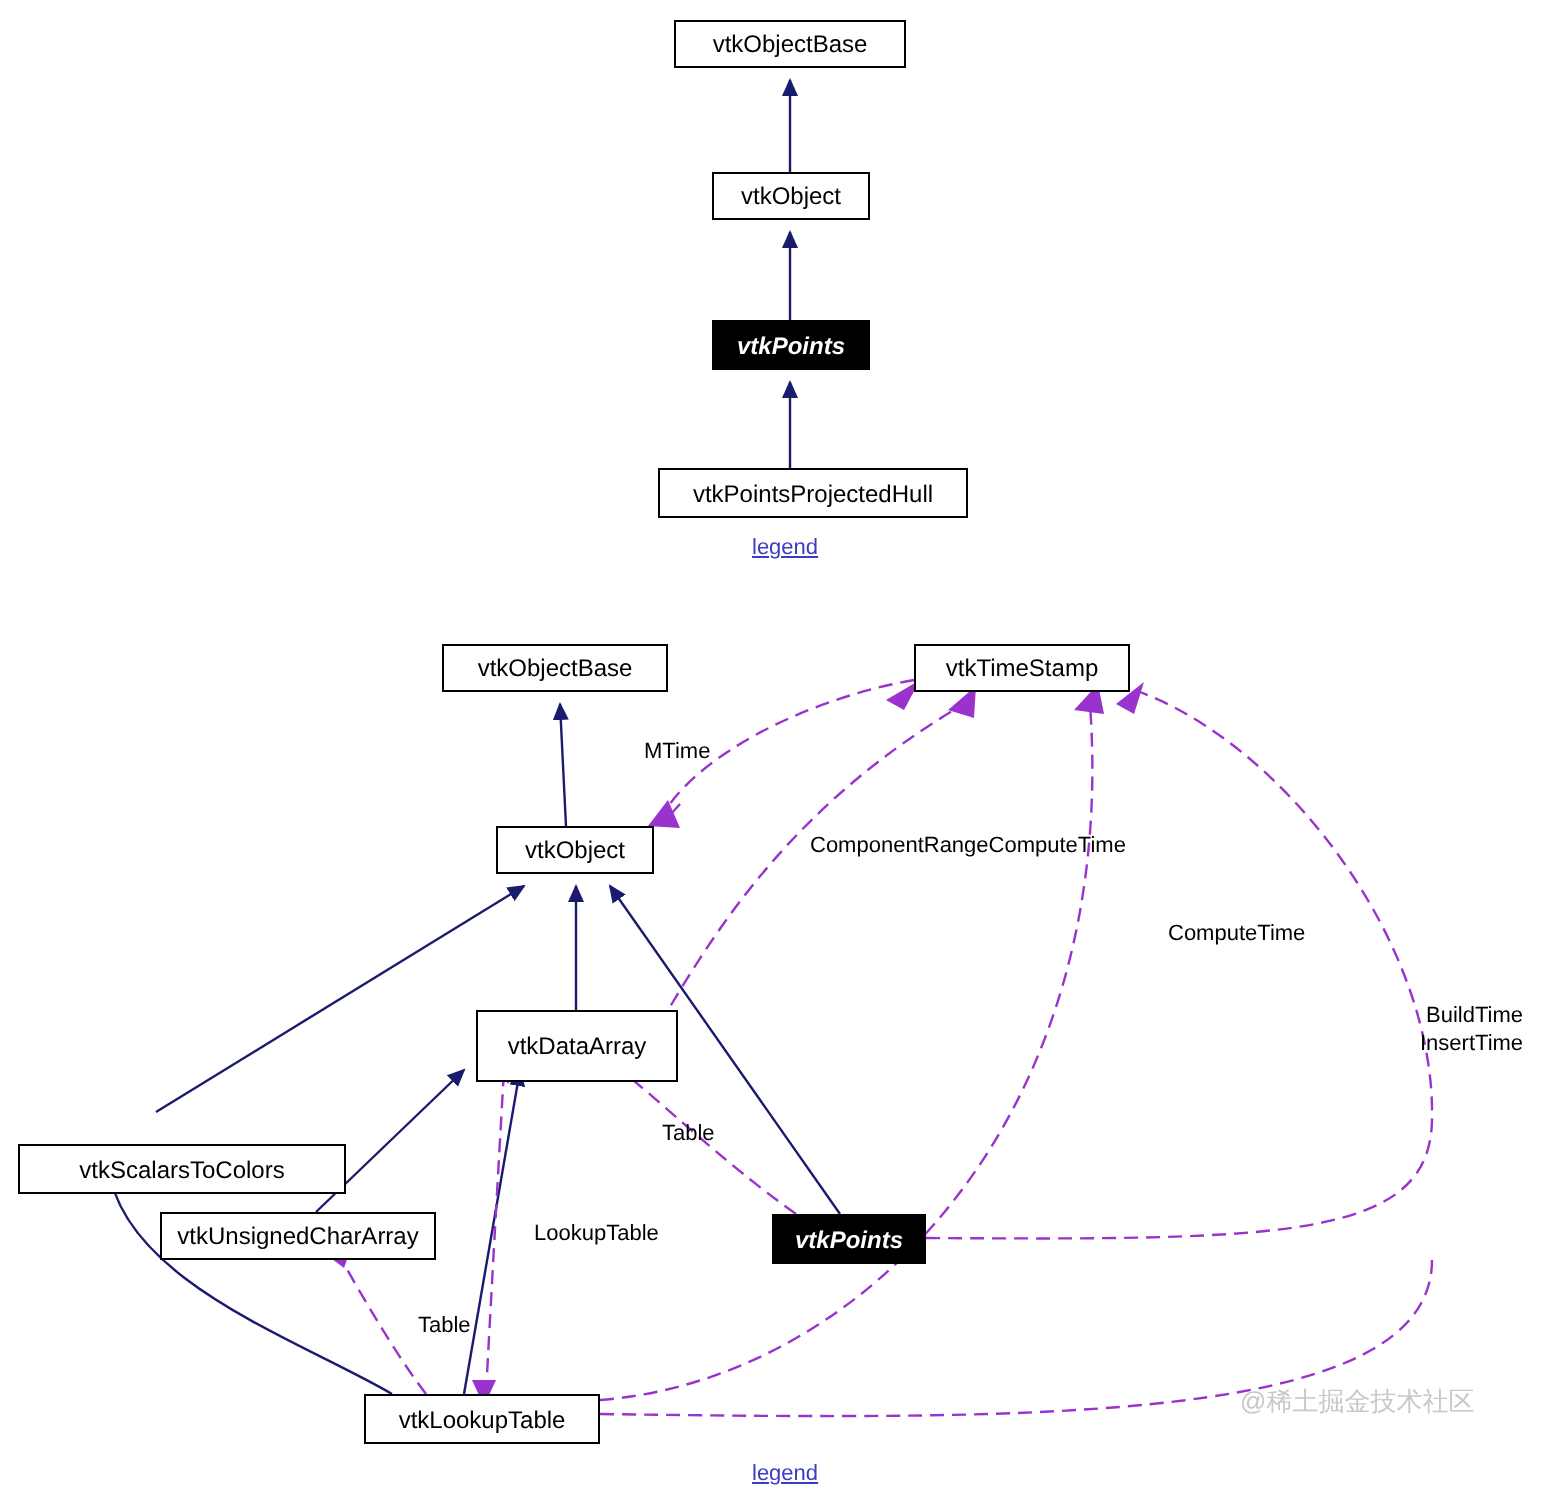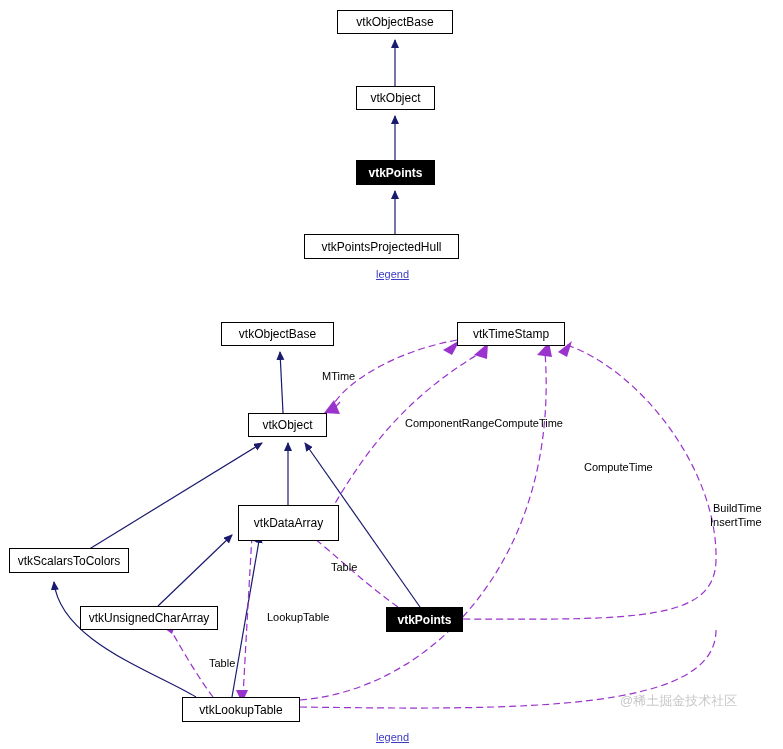--- a/index.html
+++ b/index.html
@@ -32,20 +32,21 @@
     align-items: center;
     justify-content: center;
     white-space: nowrap;
     padding: 0 20px;
   }
   .node.current {
     background: #000000;
     color: #ffffff;
     border-color: #000000;
     font-weight: bold;
+    font-style: italic;
   }
   .edge-label {
     position: absolute;
     font-size: 11px;
     color: #000000;
     white-space: nowrap;
     line-height: 1.1;
   }
   .legend-link {
     position: absolute;
@@ -130,39 +131,39 @@
 
 <div class="node" style="left:337px;top:10px;width:116px;height:24px;">
   <span>vtkObjectBase</span>
 </div>
 <div class="node" style="left:356px;top:86px;width:79px;height:24px;">
   <span>vtkObject</span>
 </div>
 <div class="node current" style="left:356px;top:160px;width:79px;height:25px;">
   <span>vtkPoints</span>
 </div>
-<div class="node" style="left:304px;top:234px;width:155px;height:25px;">
+<div class="node" style="left:329px;top:234px;width:155px;height:25px;">
   <span>vtkPointsProjectedHull</span>
 </div>
 
 <a class="legend-link" style="left:376px;top:268px;">legend</a>
 
 <div class="node" style="left:221px;top:322px;width:113px;height:24px;">
   <span>vtkObjectBase</span>
 </div>
 <div class="node" style="left:457px;top:322px;width:108px;height:24px;">
   <span>vtkTimeStamp</span>
 </div>
 <div class="node" style="left:248px;top:413px;width:79px;height:24px;">
   <span>vtkObject</span>
 </div>
 <div class="node" style="left:238px;top:505px;width:101px;height:36px;">
   <span>vtkDataArray</span>
 </div>
-<div class="node" style="left:9px;top:548px;width:120px;height:25px;">
+<div class="node" style="left:9px;top:572px;width:164px;height:25px;">
   <span>vtkScalarsToColors</span>
 </div>
 <div class="node" style="left:80px;top:606px;width:138px;height:24px;">
   <span>vtkUnsignedCharArray</span>
 </div>
 <div class="node current" style="left:386px;top:607px;width:77px;height:25px;">
   <span>vtkPoints</span>
 </div>
 <div class="node" style="left:182px;top:697px;width:118px;height:25px;">
   <span>vtkLookupTable</span>

